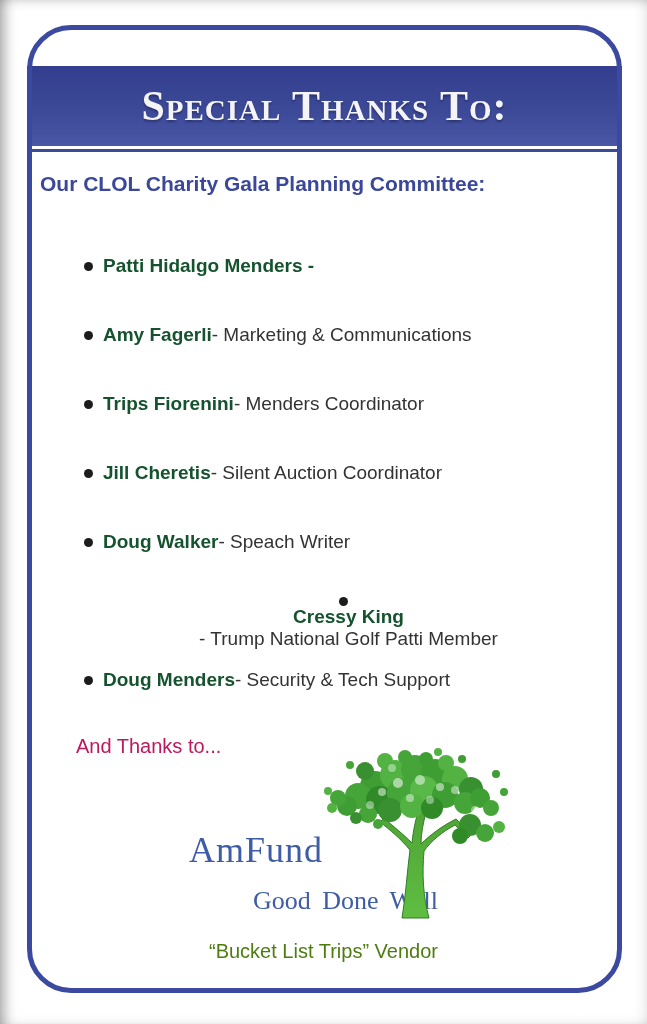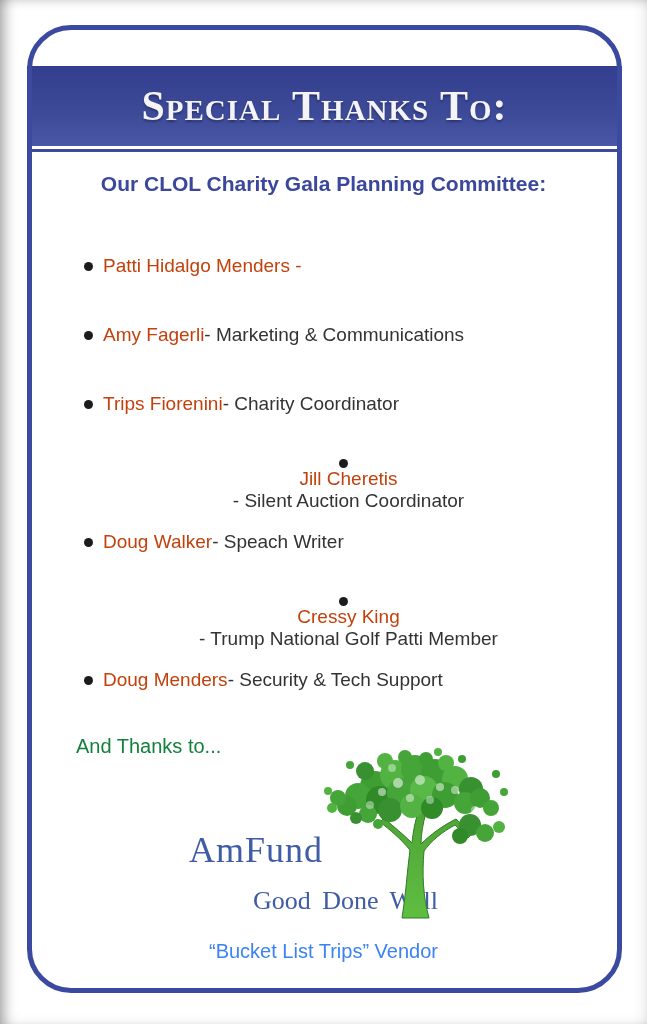--- a/index.html
+++ b/index.html
@@ -41,69 +41,68 @@
     letter-spacing:1px;
     color:#f4f4f6;
     text-shadow:0 2px 2px rgba(20,25,60,.45);
   }
   .rule-under-banner {
     position:absolute; left:29px; top:149px; width:591px; height:3px;
     background:#3d4a9c; z-index:1;
   }
   .heading {
     position:absolute; left:40px; right:40px; top:172px;
-    text-align:center;
     font-size:21px; font-weight:bold;
     color:#3a479b;
     z-index:3;
   }
   
   .member-row {
     position:absolute; left:84px; right:34px; height:28px;
     display:flex; align-items:center;
     font-size:19px; color:#2d2d2d;
     z-index:3; white-space:nowrap;
   }
   .bullet {
     width:9px; height:9px; border-radius:50%;
     background:#1c1c1c; margin-right:10px; flex:0 0 auto;
   }
-  .member-name { font-weight:normal; color:#c2410c; }
+  .member-name { font-weight:bold; color:#14532d; }
   .member-rest { color:#333333; }
   .row-0 { top:252px; }
   .row-1 { top:321px; }
   .row-2 { top:390px; }
-  .row-3 { top:459px;flex-direction:column; }
+  .row-3 { top:459px; }
   .row-4 { top:528px; }
   .row-5 { top:597px;flex-direction:column; }
   .row-6 { top:666px; }
 
   .and-thanks {
     position:absolute; left:76px; top:735px;
-    font-size:20px; color:#15803d; z-index:3;
+    font-size:20px; color:#be185d; z-index:3;
   }
 
   
   .amfund-name {
     position:absolute; left:189px; top:832px;
     font-family:"Liberation Serif", serif;
     font-size:36px; letter-spacing:1px;
     color:#3f5ca6; z-index:3; line-height:1;
   }
   .amfund-tagline {
     position:absolute; left:253px; top:888px;
     font-family:"Liberation Serif", serif;
     font-size:26px; word-spacing:5px;
     color:#3f5ca6; z-index:3; line-height:1;
   }
   .tree { position:absolute; left:320px; top:748px; width:194px; height:172px; z-index:3; }
 
   .vendor-line {
     position:absolute; left:0; right:0; top:940px;
-    text-align:center; font-size:20px; color:#3b82f6; z-index:3;
+    text-align:center; font-size:20px; color:#4d7c0f; z-index:3;
   }
 </style>
 </head>
 <body>
 
 <div class="screen">
 
   <div class="banner">
     <span class="banner-title">Special Thanks To:</span>
   </div>
@@ -118,21 +117,21 @@
     <span class="member-name">Patti Hidalgo Menders -</span>
   </div>
   <div class="member-row row-1">
     <span class="bullet"></span>
     <span class="member-name">Amy Fagerli</span>
     <span class="member-rest"> - Marketing &amp; Communications</span>
   </div>
   <div class="member-row row-2">
     <span class="bullet"></span>
     <span class="member-name">Trips Fiorenini</span>
-    <span class="member-rest"> - Charity Coordinator</span>
+    <span class="member-rest"> - Menders Coordinator</span>
   </div>
   <div class="member-row row-3">
     <span class="bullet"></span>
     <span class="member-name">Jill Cheretis</span>
     <span class="member-rest"> - Silent Auction Coordinator</span>
   </div>
   <div class="member-row row-4">
     <span class="bullet"></span>
     <span class="member-name">Doug Walker</span>
     <span class="member-rest"> - Speach Writer</span>

